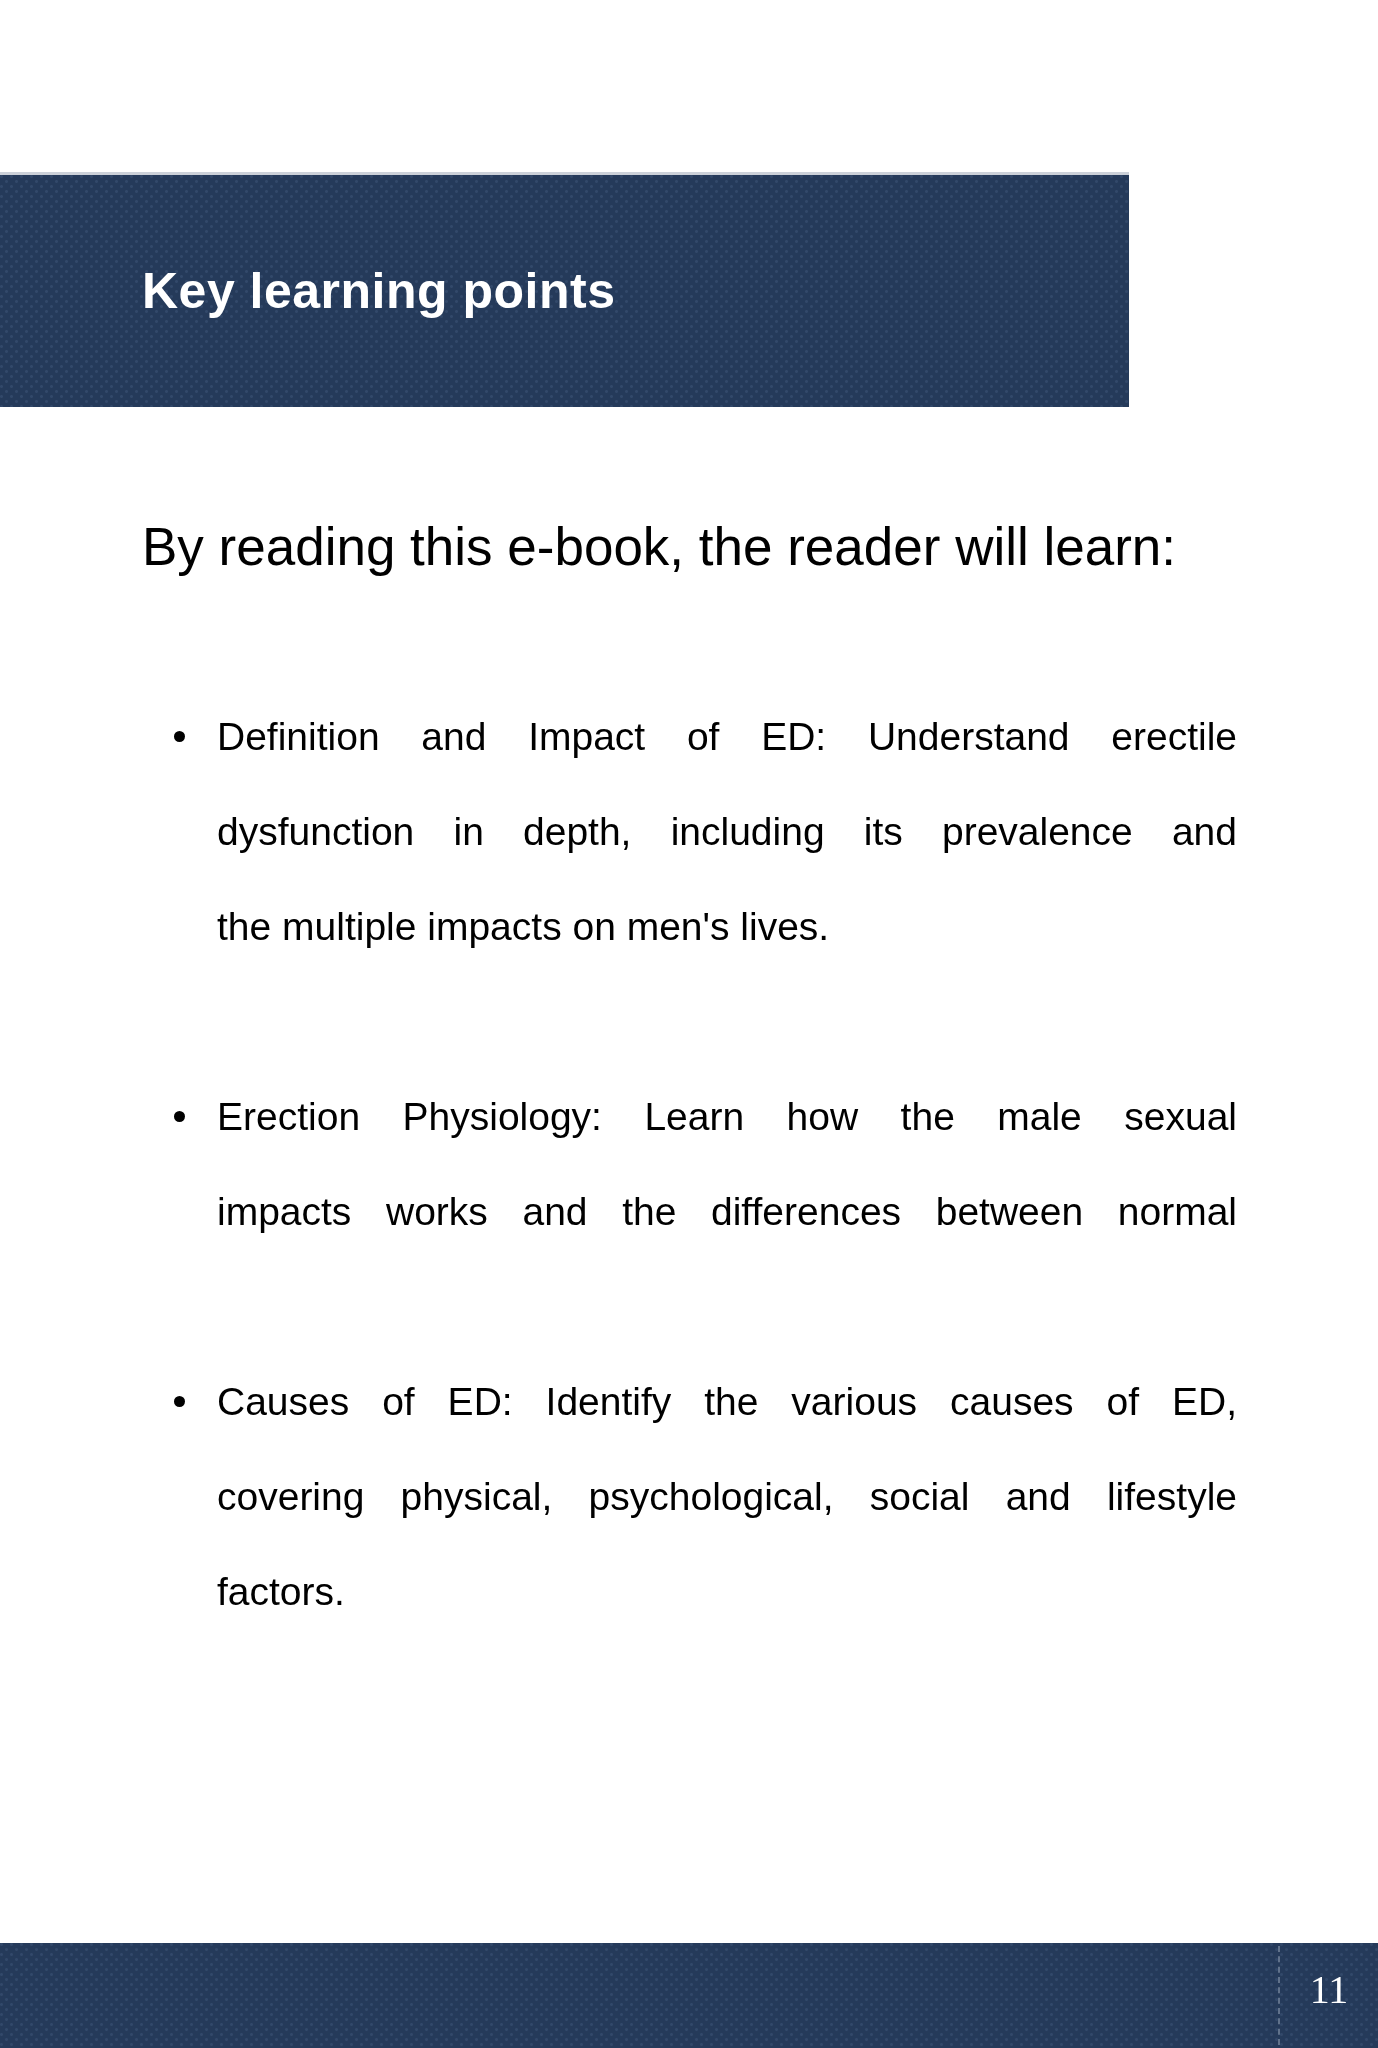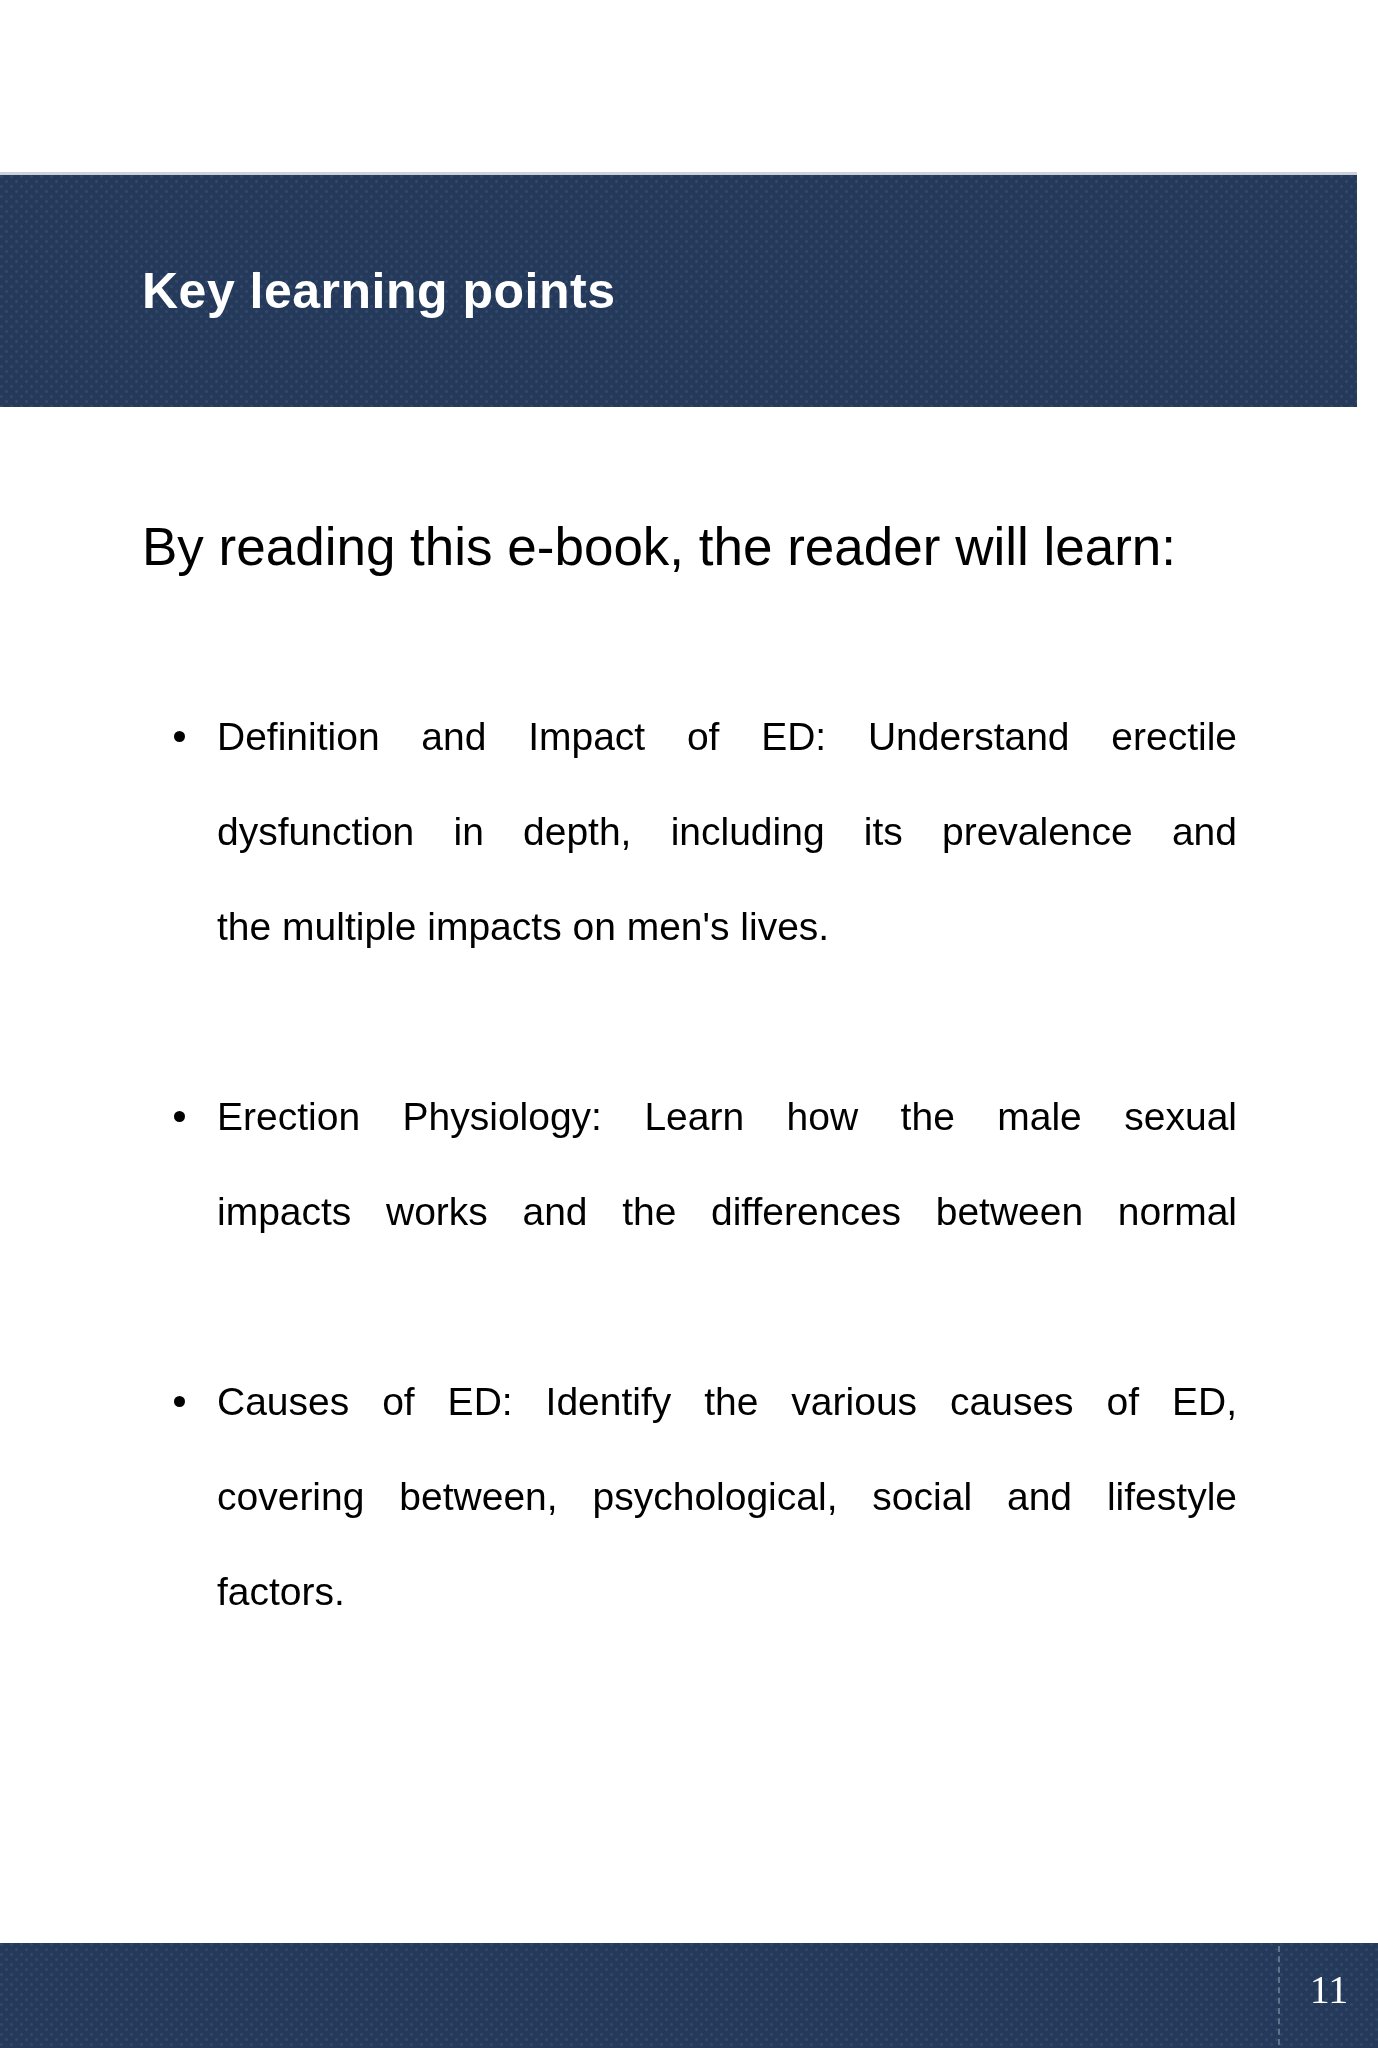--- a/index.html
+++ b/index.html
@@ -11,21 +11,21 @@
     background: #ffffff;
     font-family: "Liberation Sans", "DejaVu Sans", sans-serif;
     color: var(--body-text, #000000);
   }
 
   
   .banner {
     position: absolute;
     top: 172px;
     left: 0;
-    width: 1357px;
+    width: 1129px;
     height: 235px;
     box-sizing: border-box;
     border-top: 3px solid var(--banner-top-border, #ccd1d9);
     background-color: var(--banner-bg, #253a5a);
     background-image:
       radial-gradient(circle at 1.5px 1.5px, var(--banner-dot, #32486a) 1.2px, transparent 1.7px),
       radial-gradient(circle at 1.5px 1.5px, var(--banner-dot, #32486a) 1.2px, transparent 1.7px);
     background-size: 10px 10px, 10px 10px;
     background-position: 0 0, 5px 5px;
     display: flex;
@@ -145,21 +145,21 @@
         <div class="line">the multiple impacts on men's lives.</div>
       </li>
       <li>
         <span class="dot"></span>
         <div class="line j">Erection Physiology: Learn how the male sexual</div>
         <div class="line j">impacts works and the differences between normal</div>
       </li>
       <li>
         <span class="dot"></span>
         <div class="line j">Causes of ED: Identify the various causes of ED,</div>
-        <div class="line j">covering between, psychological, social and lifestyle</div>
+        <div class="line j">covering physical, psychological, social and lifestyle</div>
         <div class="line">factors.</div>
       </li>
     </ul>
   </main>
 
   <footer class="footer">
     <div class="footer-divider"></div>
     <div class="page-number">11</div>
   </footer>
 

